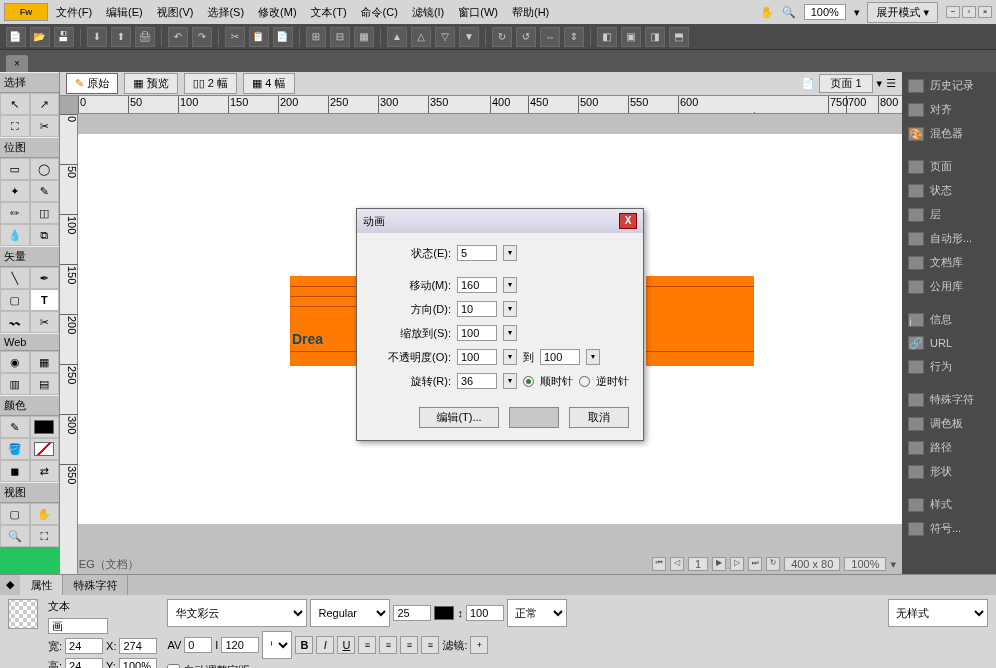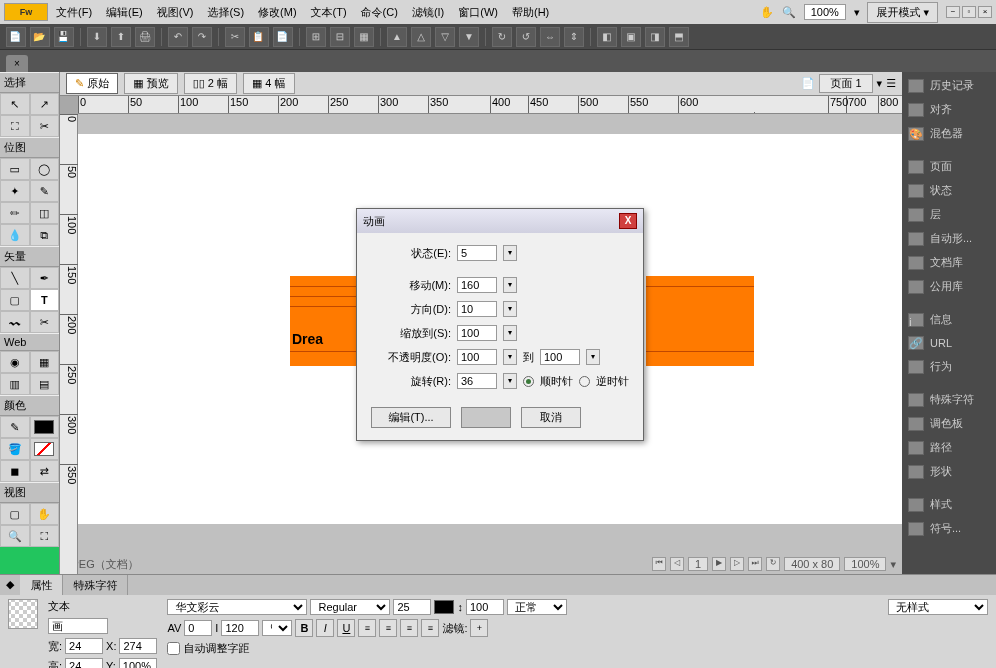--- a/index.html
+++ b/index.html
@@ -38,55 +38,55 @@
 .ruler-h { height: 18px; background: #e8e8e8; border-bottom: 1px solid #888; position: relative; font-size: 8px; overflow: hidden; margin-left: 18px; }
 .ruler-v { width: 18px; background: #e8e8e8; border-right: 1px solid #888; position: absolute; top: 42px; bottom: 0; font-size: 8px; }
 .ruler-tick { position: absolute; border-left: 1px solid #666; height: 18px; padding-left: 1px; }
 .ruler-tick-v { position: absolute; border-top: 1px solid #666; width: 18px; writing-mode: vertical-rl; padding-top: 1px; }
 
 .canvas-viewport { flex: 1; background: #c0c0c0; position: relative; margin-left: 18px; overflow: hidden; }
 .artboard { position: absolute; top: 20px; left: 0; width: 100%; background: #fff; height: 390px; }
 .orange-box { position: absolute; background: #ff7a00; }
 .orange-box.left { left: 212px; top: 162px; width: 68px; height: 90px; }
 .orange-box.right { left: 568px; top: 162px; width: 108px; height: 90px; }
-.orange-text { color: #000000; font-weight: bold; font-size: 14px; position: absolute; }
+.orange-text { color: #0c4a6e; font-weight: bold; font-size: 14px; position: absolute; }
 .orange-line { position: absolute; height: 1px; background: #c04800; left: 0; right: 0; }
 
 .status-bar { height: 20px; background: #c0c0c0; display: flex; align-items: center; padding: 0 6px; font-size: 11px; color: #555; gap: 6px; }
 .status-bar .right { margin-left: auto; display: flex; align-items: center; gap: 4px; }
 .play-btn { width: 14px; height: 14px; border: 1px solid #999; background: #ddd; font-size: 8px; text-align: center; }
 .status-field { border: 1px solid #999; background: #e0e0e0; padding: 0 6px; }
 
 .dialog { position: absolute; left: 356px; top: 208px; width: 288px; background: #f0f0f0; border: 1px solid #666; box-shadow: 2px 2px 6px rgba(0,0,0,0.4); z-index: 100; }
 .dialog-title { background: linear-gradient(#e8e8f4, #d0d0e0); padding: 4px 6px; display: flex; align-items: center; font-size: 12px; }
 .dialog-close { margin-left: auto; width: 18px; height: 16px; background: #d04040; color: #fff; border: 1px solid #800; text-align: center; font-size: 10px; line-height: 14px; font-weight: bold; }
 .dialog-body { padding: 12px 14px; }
 .dlg-row { display: flex; align-items: center; margin-bottom: 8px; gap: 6px; }
 .dlg-label { width: 80px; text-align: right; }
 .dlg-input { width: 40px; border: 1px solid #999; padding: 1px 3px; background: #fff; }
 .dlg-dropdown { width: 14px; height: 16px; border: 1px solid #999; background: #e8e8e8; text-align: center; font-size: 8px; line-height: 14px; }
 .radio-icon { width: 11px; height: 11px; border: 1px solid #666; border-radius: 50%; display: inline-flex; align-items: center; justify-content: center; }
 .radio-icon.sel::after { content: ""; width: 5px; height: 5px; background: #3a7a3a; border-radius: 50%; }
-.dlg-buttons { display: flex; gap: 10px; margin-top: 10px; padding-top: 8px; justify-content: flex-start; }
+.dlg-buttons { display: flex; gap: 10px; margin-top: 10px; padding-top: 8px; justify-content: flex-end; }
 .dlg-btn { padding: 2px 10px; border: 1px solid #888; background: #e8e8e8; min-width: 60px; text-align: center; }
 .dlg-btn.wide { min-width: 80px; }
 
 .right-panels { width: 94px; background: #4a4a4a; display: flex; flex-direction: column; gap: 1px; padding-top: 2px; }
 .panel-item { display: flex; align-items: center; gap: 6px; padding: 4px 6px; color: #ccc; font-size: 11px; }
 .panel-icon { width: 16px; height: 14px; background: #888; border: 1px solid #666; }
 .panel-sep { height: 8px; }
 
 .bottom-props { height: 94px; background: #d6d6d6; border-top: 1px solid #888; display: flex; flex-direction: column; }
 .prop-tabs { display: flex; background: #c0c0c0; height: 20px; }
 .prop-tab { padding: 3px 10px; font-size: 11px; border-right: 1px solid #999; }
 .prop-tab.active { background: #d6d6d6; }
 .prop-body { flex: 1; padding: 4px 8px; display: flex; gap: 10px; align-items: flex-start; }
 .prop-field { display: flex; align-items: center; gap: 3px; }
 .prop-input { border: 1px solid #999; background: #fff; padding: 1px 3px; width: 38px; }
-.prop-select { border: 1px solid #999; background: #fff; padding: 0 3px; }
+.prop-select { border: 1px solid #999; background: #fff; padding: 6px 3px; }
 .prop-col { display: flex; flex-direction: column; gap: 4px; }
 .icon-btn { width: 18px; height: 18px; border: 1px solid #999; background: #e0e0e0; display: flex; align-items: center; justify-content: center; font-size: 9px; }
 </style>
 </head>
 <body>
 
 <div class="menubar">
   <div class="fw-logo">Fw</div>
   <div class="menu-item">文件(F)</div>
   <div class="menu-item">编辑(E)</div>

